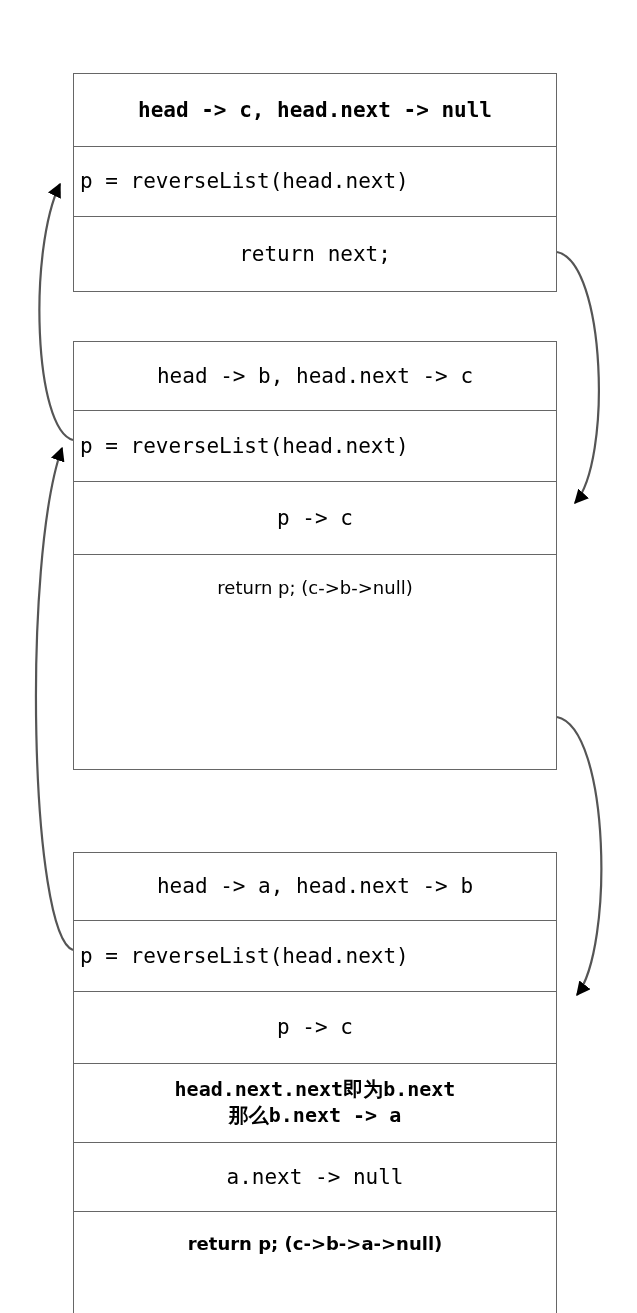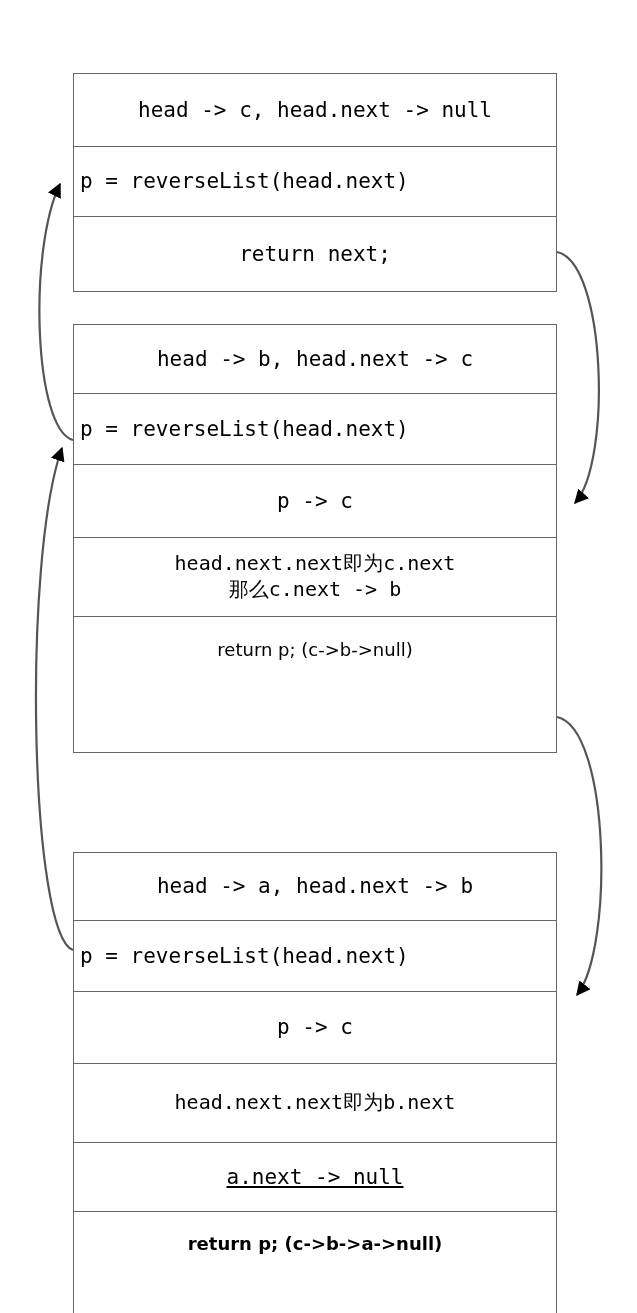--- a/index.html
+++ b/index.html
@@ -47,21 +47,21 @@
     font-family: "DejaVu Sans", sans-serif;
     font-size: 18px;
     line-height: 1.2;
   }
   
   .cjk {
     font-family: "DejaVu Sans Mono", monospace;
     font-size: 20px;
     line-height: 1.28;
   }
-  .twoline { flex-direction: column; justify-content: center; }
+  .twoline { flex-direction: column; justify-content: center; font-weight: bold; }
 
   svg.arrows {
     position: absolute;
     left: 0;
     top: 0;
     width: 637px;
     height: 1313px;
     pointer-events: none;
   }
 </style>
@@ -75,53 +75,50 @@
       <span>head -&gt; c, head.next -&gt; null</span>
     </div>
     <div class="row mono" style="height:70px; justify-content:flex-start; padding-left:6px;">
       <span>p = reverseList(head.next)</span>
     </div>
     <div class="row mono" style="height:74px;">
       <span>return next;</span>
     </div>
   </div>
 
-  <div class="frame" style="top:324px; height:429px;">
+  <div class="frame" style="top:341px; height:429px;">
     <div class="row mono" style="height:69px;">
       <span>head -&gt; b, head.next -&gt; c</span>
     </div>
     <div class="row mono" style="height:71px; justify-content:flex-start; padding-left:6px;">
       <span>p = reverseList(head.next)</span>
     </div>
     <div class="row mono" style="height:73px;">
       <span>p -&gt; c</span>
-    </div>
-    <div class="row cjk twoline" style="height:79px;">
-      <span>head.next.next即为c.next</span>
-      <span>那么c.next -&gt; b</span>
     </div>
     <div class="row prop" style="height:66px;">
       <span>return p; (c-&gt;b-&gt;null)</span>
     </div>
   </div>
 
   <div class="frame" style="top:852px; height:549px;">
     <div class="row mono" style="height:68px;">
       <span>head -&gt; a, head.next -&gt; b</span>
     </div>
     <div class="row mono" style="height:71px; justify-content:flex-start; padding-left:6px;">
       <span>p = reverseList(head.next)</span>
     </div>
     <div class="row mono" style="height:72px;">
       <span>p -&gt; c</span>
     </div>
     <div class="row cjk twoline" style="height:79px;">
       <span>head.next.next即为b.next</span>
+      <span>那么b.next -&gt; a</span>
     </div>
-    <div class="row mono" style="height:69px;text-decoration:underline;">
+    <div class="row mono" style="height:69px;">
       <span>a.next -&gt; null</span>
     </div>
     <div class="row prop" style="height:64px;font-weight:bold;">
       <span>return p; (c-&gt;b-&gt;a-&gt;null)</span>
     </div>
   </div>
 
   <svg class="arrows" viewBox="0 0 637 1313">
     <defs>
       <marker id="ah" viewBox="0 0 10 10" refX="9" refY="5" markerWidth="6.5" markerHeight="6.5" orient="auto-start-reverse">

